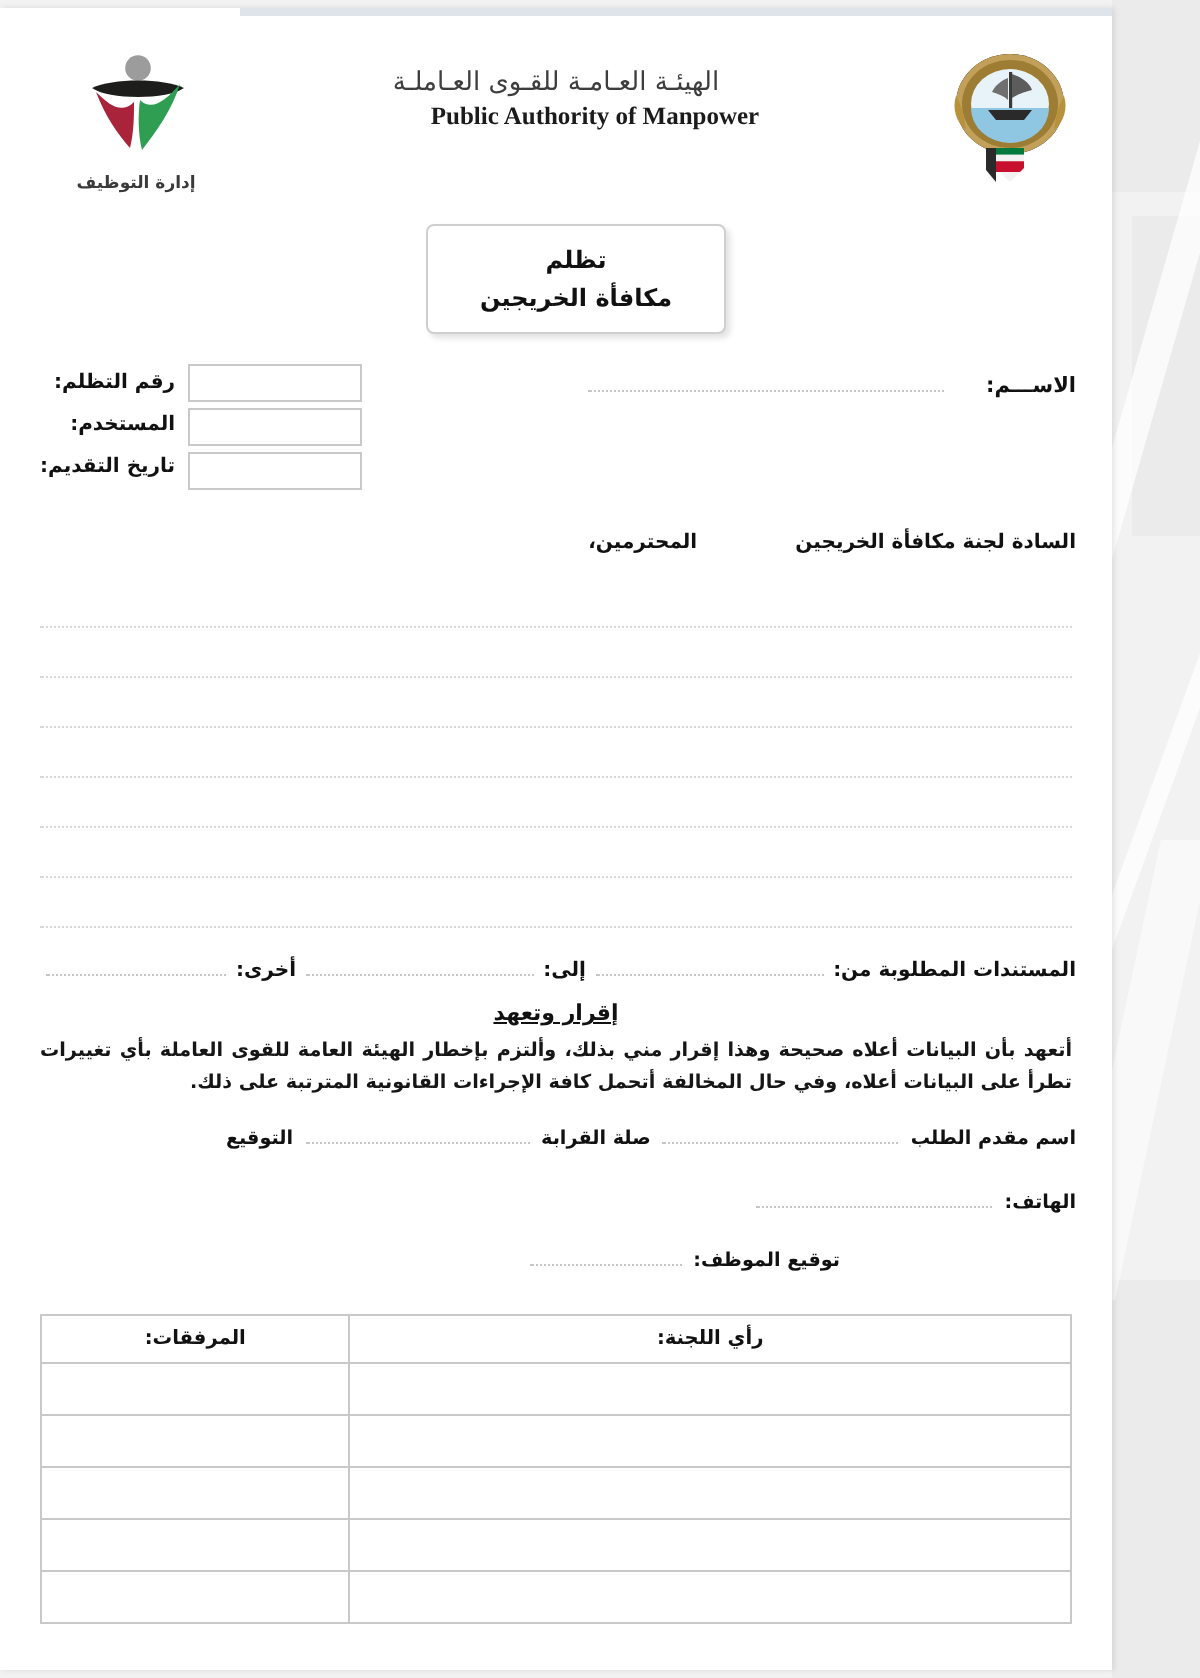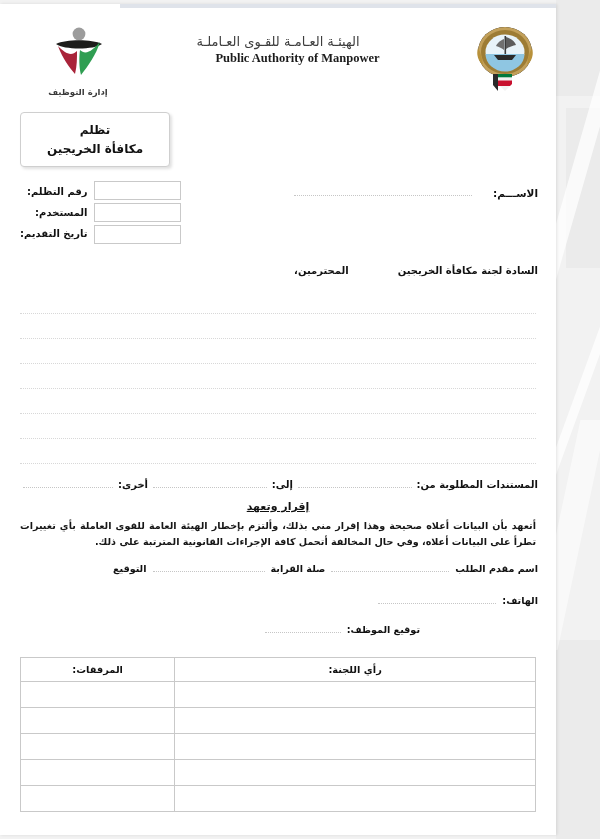--- a/index.html
+++ b/index.html
@@ -47,21 +47,21 @@
   }
 
   
   .header {
     position: relative;
     height: 106px;
   }
   
   .logo-emp {
     position: absolute;
-    left: 32px;
+    left: 22px;
     top: 22px;
     width: 92px;
     text-align: center;
   }
   .logo-emp svg { display:block; margin: 0 auto; }
   .logo-emp-label {
     font-size: 8.5px;
     font-weight: bold;
     color: #3a3a3a;
     margin-top: 3px;
@@ -128,21 +128,21 @@
     border-bottom: 1px dotted #c6c6c6;
     margin: 0 6px 4px 6px;
     height: 9px;
   }
   .lf-fields {
     position: absolute;
     left: 20px;
     top: 0;
     display: flex;
     flex-direction: row-reverse;
-    align-items: flex-start;
+    align-items: center;
     gap: 6px;
   }
   .lf-labels { padding-top: 1px; }
   .lf-label {
     font-size: 10px;
     font-weight: bold;
     color: #111;
     height: 21px;
     line-height: 19px;
     white-space: nowrap;
@@ -309,21 +309,21 @@
         <path d="M26 50 h14 v10 l-7 7 -7 -7 Z" fill="#f2f2f2"></path>
         <path d="M26 50 h14 v3.3 h-14 Z" fill="#007a3d"></path>
         <path d="M26 56.6 h14 v3.4 l-2 2 h-12 Z" fill="#c8102e"></path>
         <path d="M26 50 l0 17 -5 -6 0 -11 Z" fill="#2a2a2a"></path>
         <path d="M6 24 c-2 6 0 13 5 17 -1 -7 -2 -12 -5 -17 Z" fill="#b8913b"></path>
         <path d="M60 24 c2 6 0 13 -5 17 1 -7 2 -12 5 -17 Z" fill="#b8913b"></path>
       </svg>
     </div>
   </div>
 
-  <div style="display:flex;justify-content:flex-end;margin-top:2px;padding-left:20px;">
+  <div style="display:flex;justify-content:center;margin-top:2px;padding-left:20px;">
     <div style="border:1px solid #cfcfcf;border-radius:4px;padding:8px 26px;box-shadow:2px 2px 3px rgba(0,0,0,.12);text-align:center;background:#fff;">
       <div style="font-size:12px;font-weight:bold;color:#111;line-height:1.55;">تظلم</div>
       <div style="font-size:12px;font-weight:bold;color:#111;line-height:1.55;">مكافأة الخريجين</div>
     </div>
   </div>
 
   <div class="field-zone" style="margin-top:14px;">
 
     <div class="rt-fields">
       <div class="rt-row">

